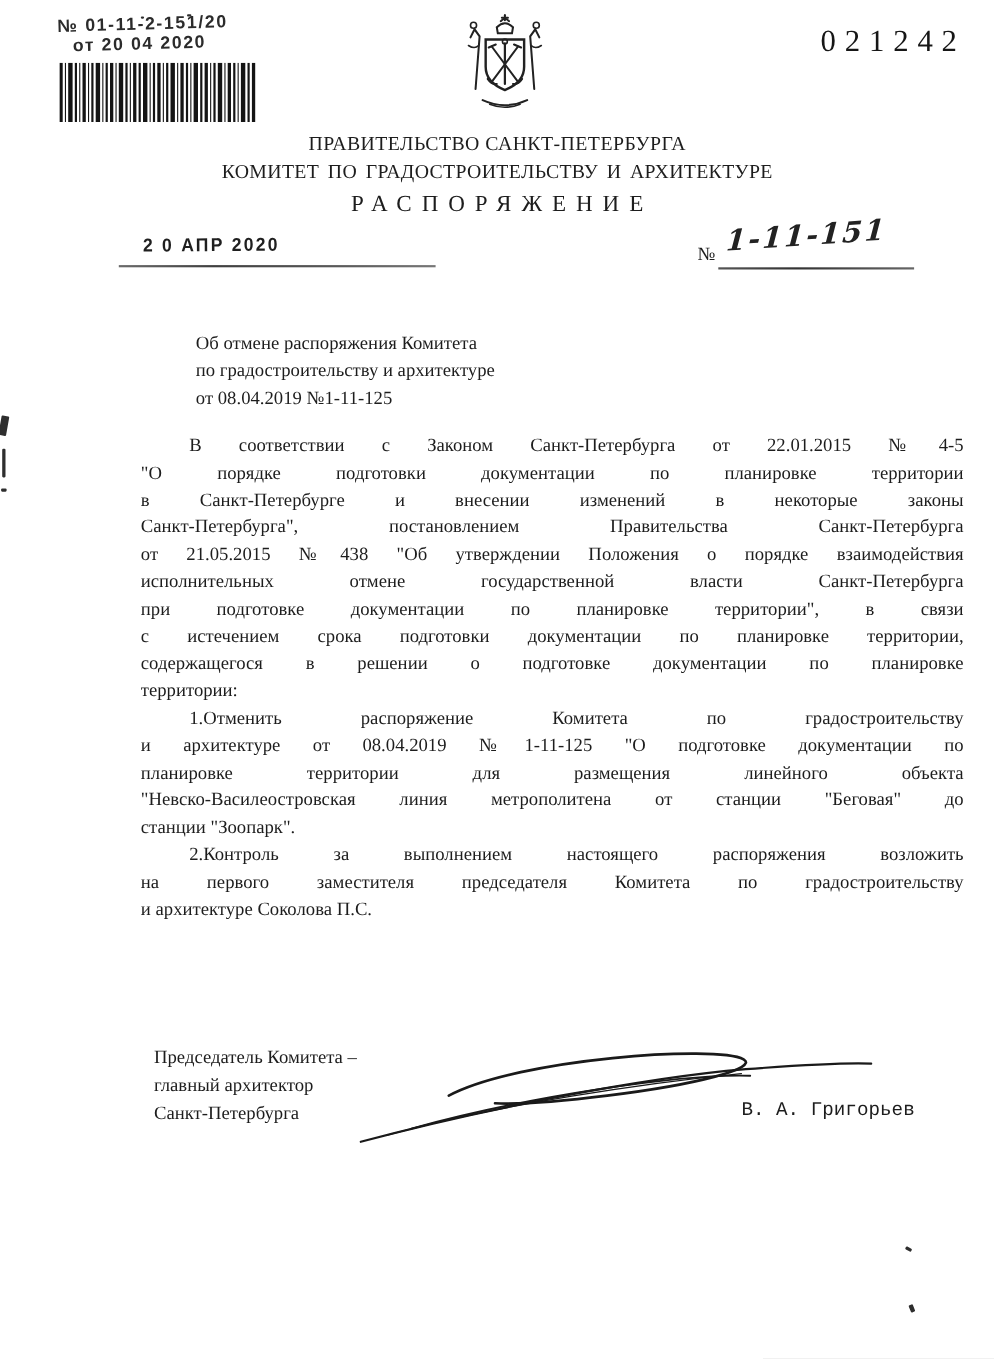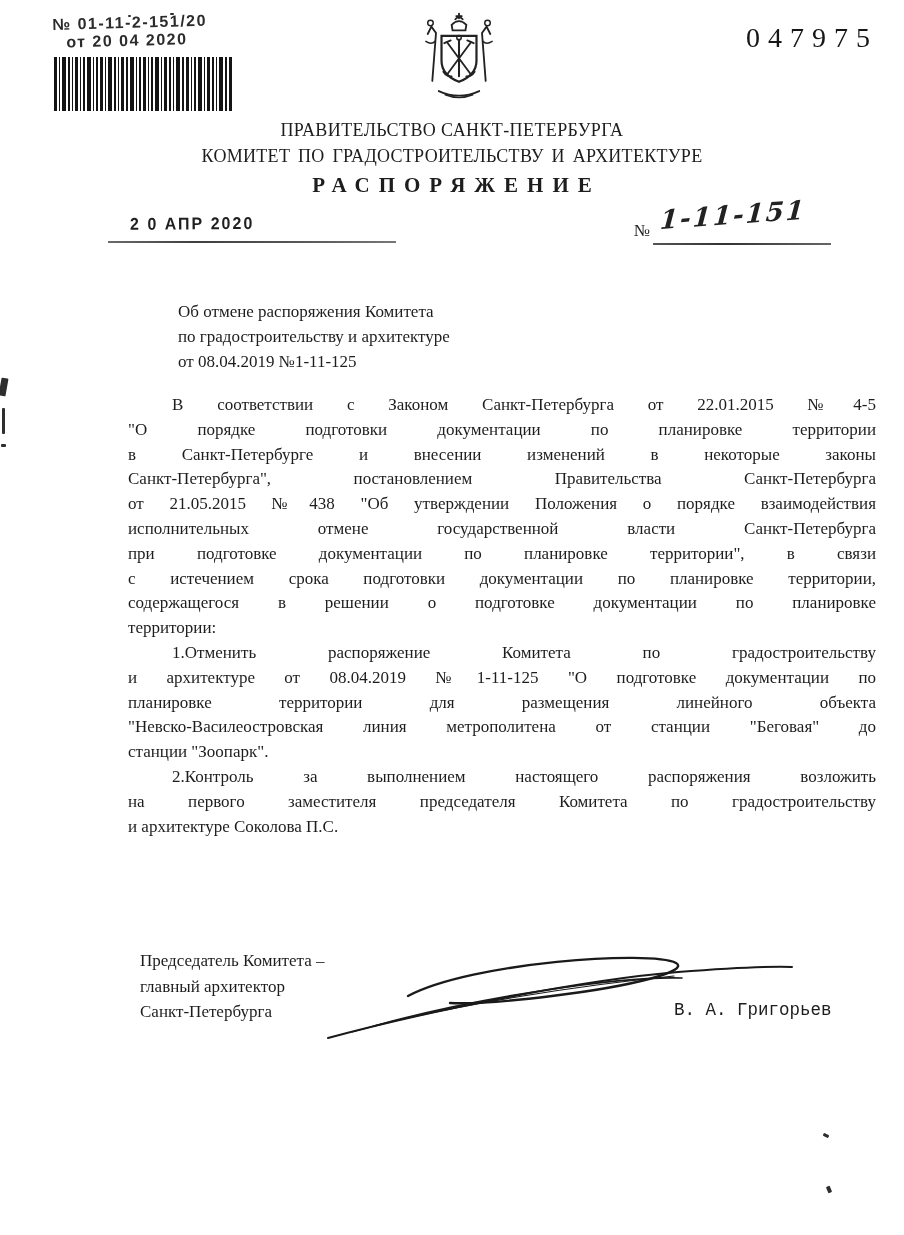--- a/index.html
+++ b/index.html
@@ -22,21 +22,21 @@
   
   .serial{
     position:absolute;right:26px;top:22px;
     font-family:"Liberation Serif", serif;font-size:28px;letter-spacing:8px;
     color:#161616;white-space:nowrap;
   }
   
   .header{position:absolute;left:0;top:120px;width:904px;text-align:center;}
   .header .gov{font-size:18px;letter-spacing:0.4px;}
   .header .committee{font-size:18px;font-weight:normal;margin-top:5px;letter-spacing:0.3px;word-spacing:3px;}
-  .header .doctype{font-size:21px;font-weight:bold;letter-spacing:9px;margin-top:6px;padding-left:9px;}
+  .header .doctype{font-size:21px;font-weight:normal;letter-spacing:9px;margin-top:6px;padding-left:9px;}
   
   .date-stamp{
     position:absolute;left:130px;top:215px;
     font-family:"Liberation Sans", sans-serif;font-size:16px;letter-spacing:2px;
     color:#1f1f1f;transform:scaleY(1.06) rotate(-0.4deg);white-space:nowrap;font-weight:bold;
   }
   .date-underline{position:absolute;left:108px;top:241px;width:288px;height:2px;
     background:linear-gradient(90deg,#6b6b6b,#3f3f3f 30%,#5a5a5a 70%,#777);}
   .num-label{position:absolute;left:634px;top:221px;font-size:17px;}
   .num-hand{
@@ -143,21 +143,21 @@
       <circle cx="19" cy="14" r="3" stroke-width="1.6"></circle>
       <circle cx="81" cy="14" r="3" stroke-width="1.6"></circle>
       <path d="M14,34 q6,4 10,0" stroke-width="1.6"></path>
       <path d="M86,34 q-6,4 -10,0" stroke-width="1.6"></path>
 
       <path d="M28,88 q22,10 44,0" stroke-width="2"></path>
       <path d="M35,92 q15,6 30,0" stroke-width="1.6"></path>
     </g>
   </svg>
 
-  <div class="serial">047975</div>
+  <div class="serial">021242</div>
 
   <div class="header">
     <div class="gov">ПРАВИТЕЛЬСТВО САНКТ-ПЕТЕРБУРГА</div>
     <div class="committee">КОМИТЕТ ПО ГРАДОСТРОИТЕЛЬСТВУ И АРХИТЕКТУРЕ</div>
     <div class="doctype">РАСПОРЯЖЕНИЕ</div>
   </div>
 
   <div class="date-stamp">2 0 АПР 2020</div>
   <div class="date-underline"></div>
   <div class="num-label">№</div>

